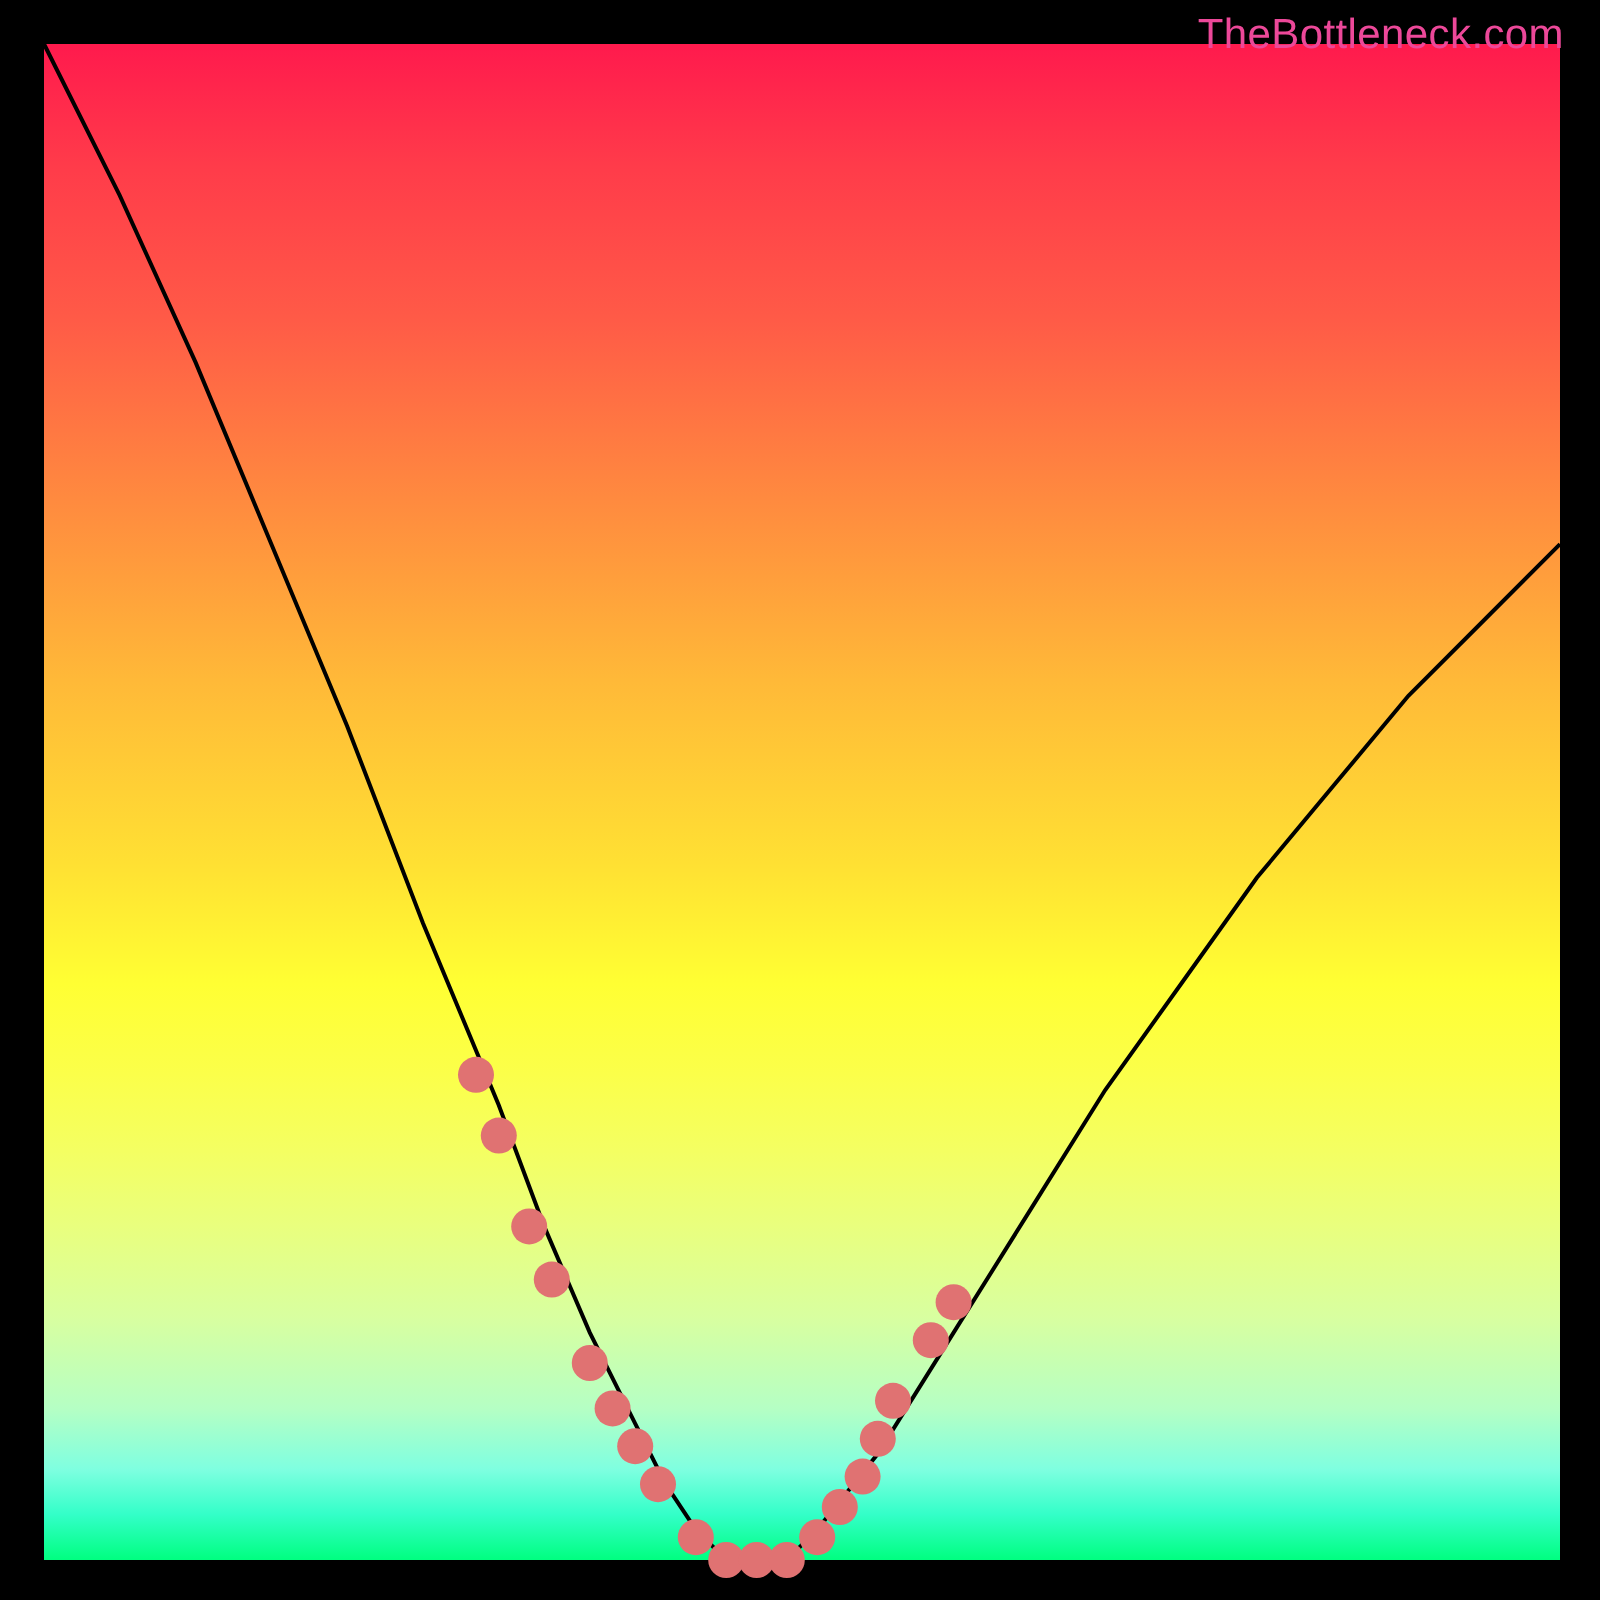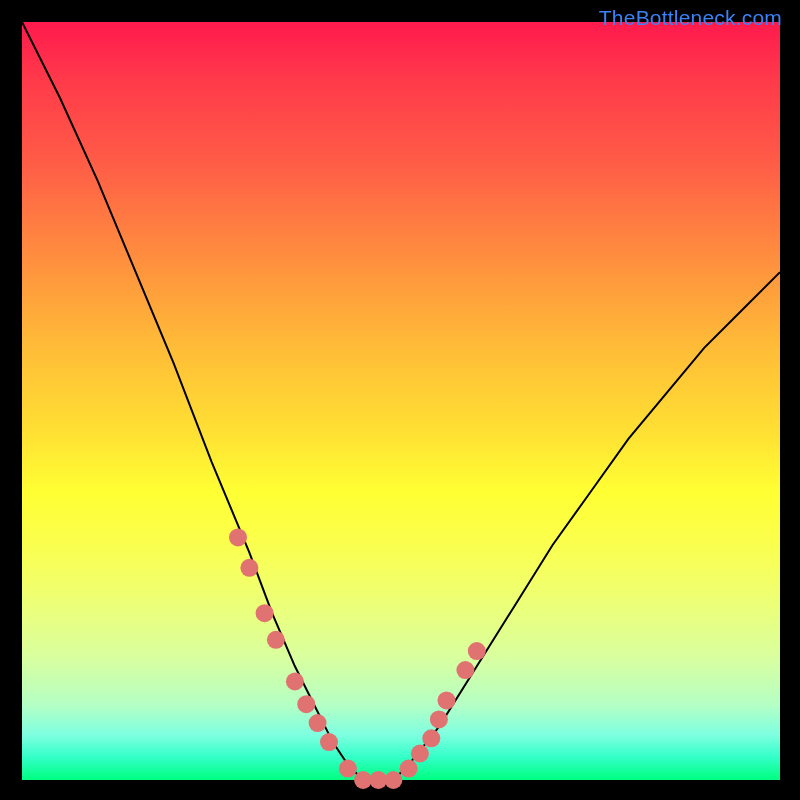--- a/index.html
+++ b/index.html
@@ -32,21 +32,21 @@
       #b5ffc4 90%,
       #7fffe0 94%,
       #33ffc8 97%,
       #00ff80 100%
     );
   }
   .watermark {
     position: absolute;
     top: 6px;
     right: 18px;
-    color: #3b82f6;
+    color: #ec4899;
     font-size: 21px;
     font-weight: 400;
     letter-spacing: 0.2px;
     text-align: center;
   }
   svg.curve {
     position: absolute;
     left: 0;
     top: 0;
     width: 100%;

